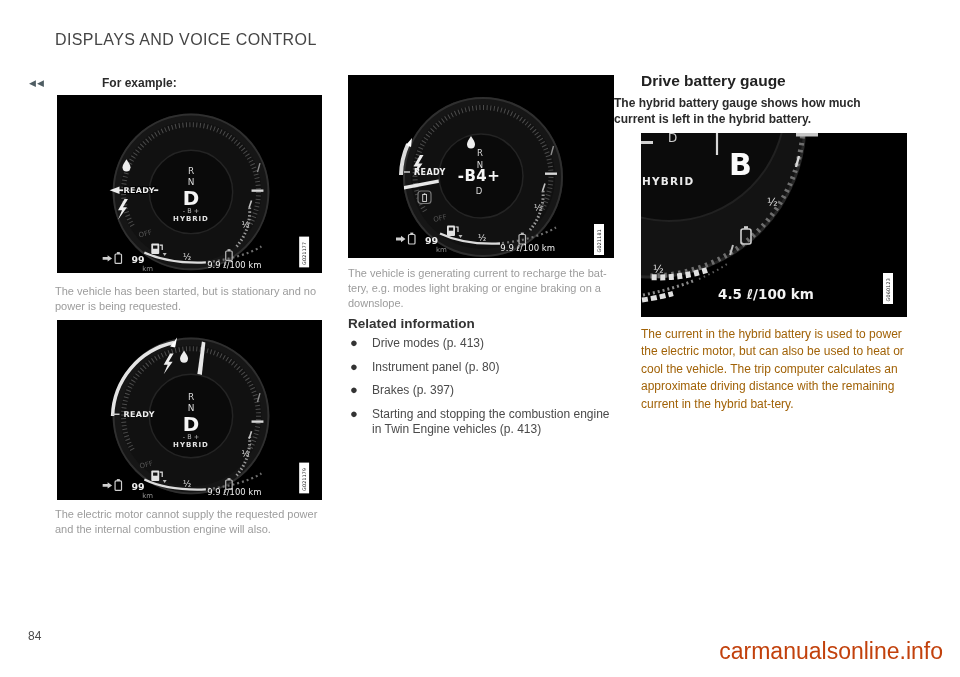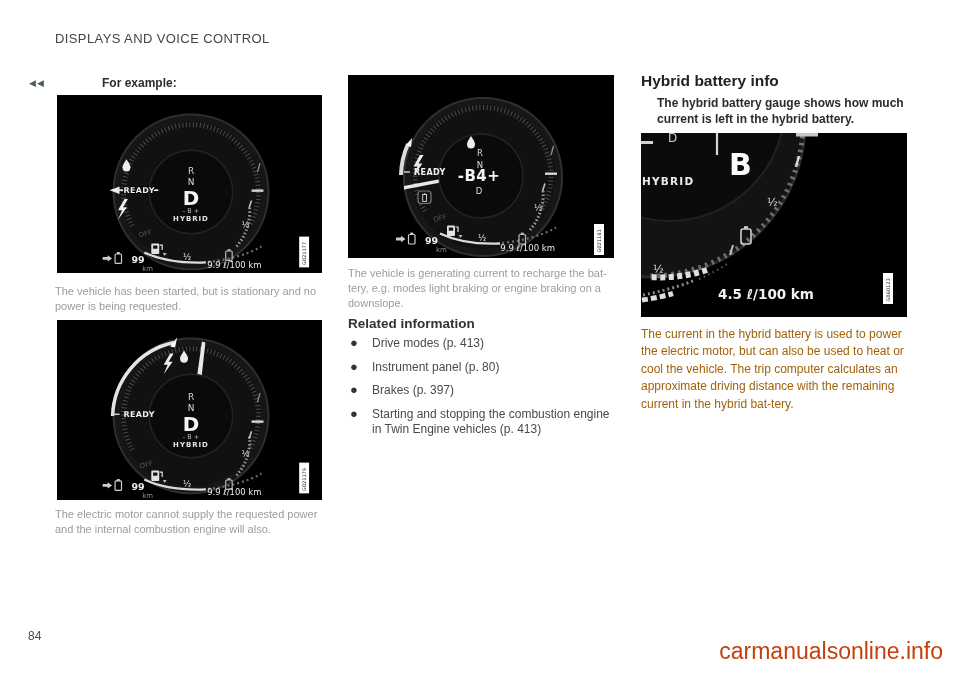--- a/index.html
+++ b/index.html
@@ -1,19 +1,19 @@
 <!DOCTYPE html>
 <html><head>
 <meta charset="utf-8">
 <style>
   html,body{margin:0;padding:0;background:#e8e8e8;}
   .page{position:relative;width:960px;height:677px;background:#ffffff;overflow:hidden;
         font-family:"Liberation Sans", sans-serif;color:#333;}
   .abs{position:absolute;}
-  .hdr{font-size:13px;letter-spacing:.4px;color:#454545;}
+  .hdr{font-size:16px;letter-spacing:.4px;color:#454545;}
   .marker{font-size:9px;letter-spacing:1px;color:#4f5d63;}
   .intro{font-size:12px;font-weight:bold;color:#2b2b2b;padding-left:47px;}
   .fig{position:absolute;background:#000;}
   .fig svg{display:block;width:100%;height:100%;}
   svg text{font-family:"DejaVu Sans", sans-serif;}
   .cap{font-size:11px;line-height:1.35;color:#9c9c9c;}
   .h2{font-size:13.5px;font-weight:bold;color:#333;}
   .h1{font-size:15.5px;font-weight:bold;color:#222;}
   .lead{font-size:12px;font-weight:bold;line-height:1.35;color:#2b2b2b;}
   .body-txt{font-size:12px;line-height:1.45;color:#a16207;}
@@ -184,22 +184,22 @@
   <div class="abs cap" style="left:348px;top:266px;width:276px;">The vehicle is generating current to recharge the bat-tery, e.g. modes light braking or engine braking on a downslope.</div>
 
   <div class="abs h2" style="left:348px;top:316px;">Related information</div>
   <ul class="abs rel" style="left:348px;top:336px;width:274px;">
     <li><span class="dot">●</span><span>Drive modes (p. 413)</span></li>
     <li><span class="dot">●</span><span>Instrument panel (p. 80)</span></li>
     <li><span class="dot">●</span><span>Brakes (p. 397)</span></li>
     <li><span class="dot">●</span><span>Starting and stopping the combustion engine in Twin Engine vehicles (p. 413)</span></li>
   </ul>
 
-  <div class="abs h1" style="left:641px;top:72px;">Hybrid battery info</div>
-  <div class="abs lead" style="left:657px;top:95px;width:272px;">The hybrid battery gauge shows how much current is left in the hybrid battery.</div>
+  <div class="abs h1" style="left:641px;top:72px;">Drive battery gauge</div>
+  <div class="abs lead" style="left:614px;top:95px;width:272px;">The hybrid battery gauge shows how much current is left in the hybrid battery.</div>
 
   <div class="fig" style="left:641px;top:133px;width:266px;height:184px;">
     <svg viewBox="0 0 266 184">
       <rect width="266" height="184" fill="#000"></rect>
       <circle cx="10" cy="-10" r="154" fill="#131313"></circle>
       <circle cx="10" cy="-10" r="154" fill="none" stroke="#262626" stroke-width="3"></circle>
       <circle cx="28" cy="-28" r="116" fill="#0b0b0b" stroke="#212121" stroke-width="2"></circle>
       <path d="M162,-4 A154,154 0 0 1 6,143" fill="none" stroke="#6e6e6e" stroke-width="5" stroke-dasharray="2.5,4.5"></path>
       <path d="M66,137 A154,154 0 0 1 8,144" fill="none" stroke="#e0e0e0" stroke-width="6" stroke-dasharray="5,3.5"></path>
       <rect x="0" y="8" width="12" height="3" fill="#d2d2d2"></rect>

